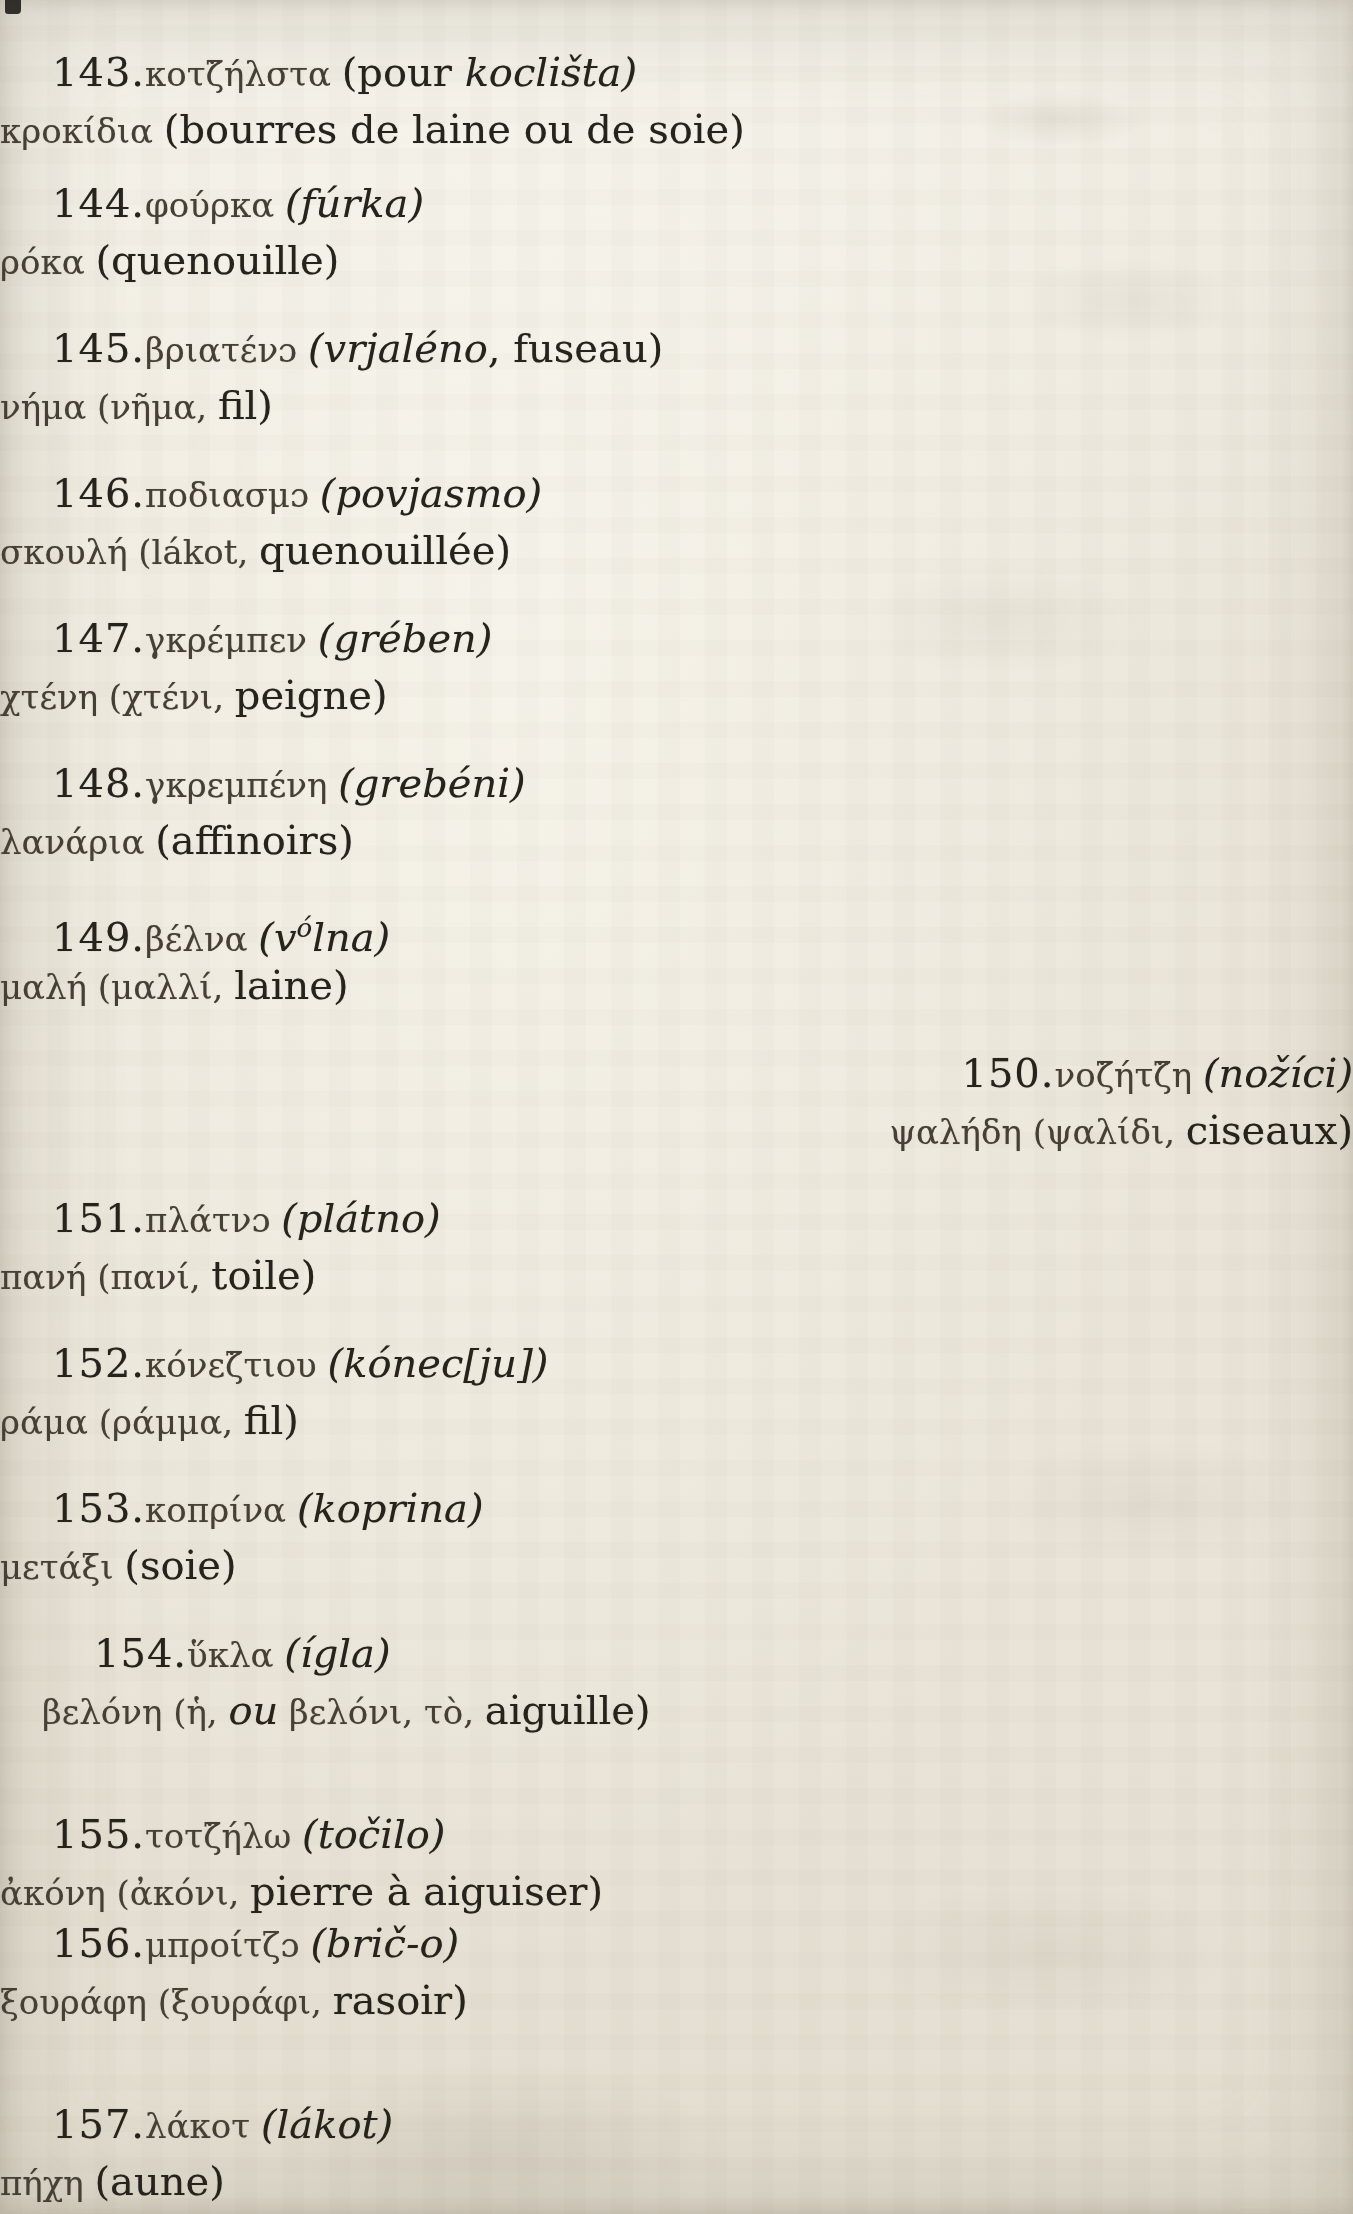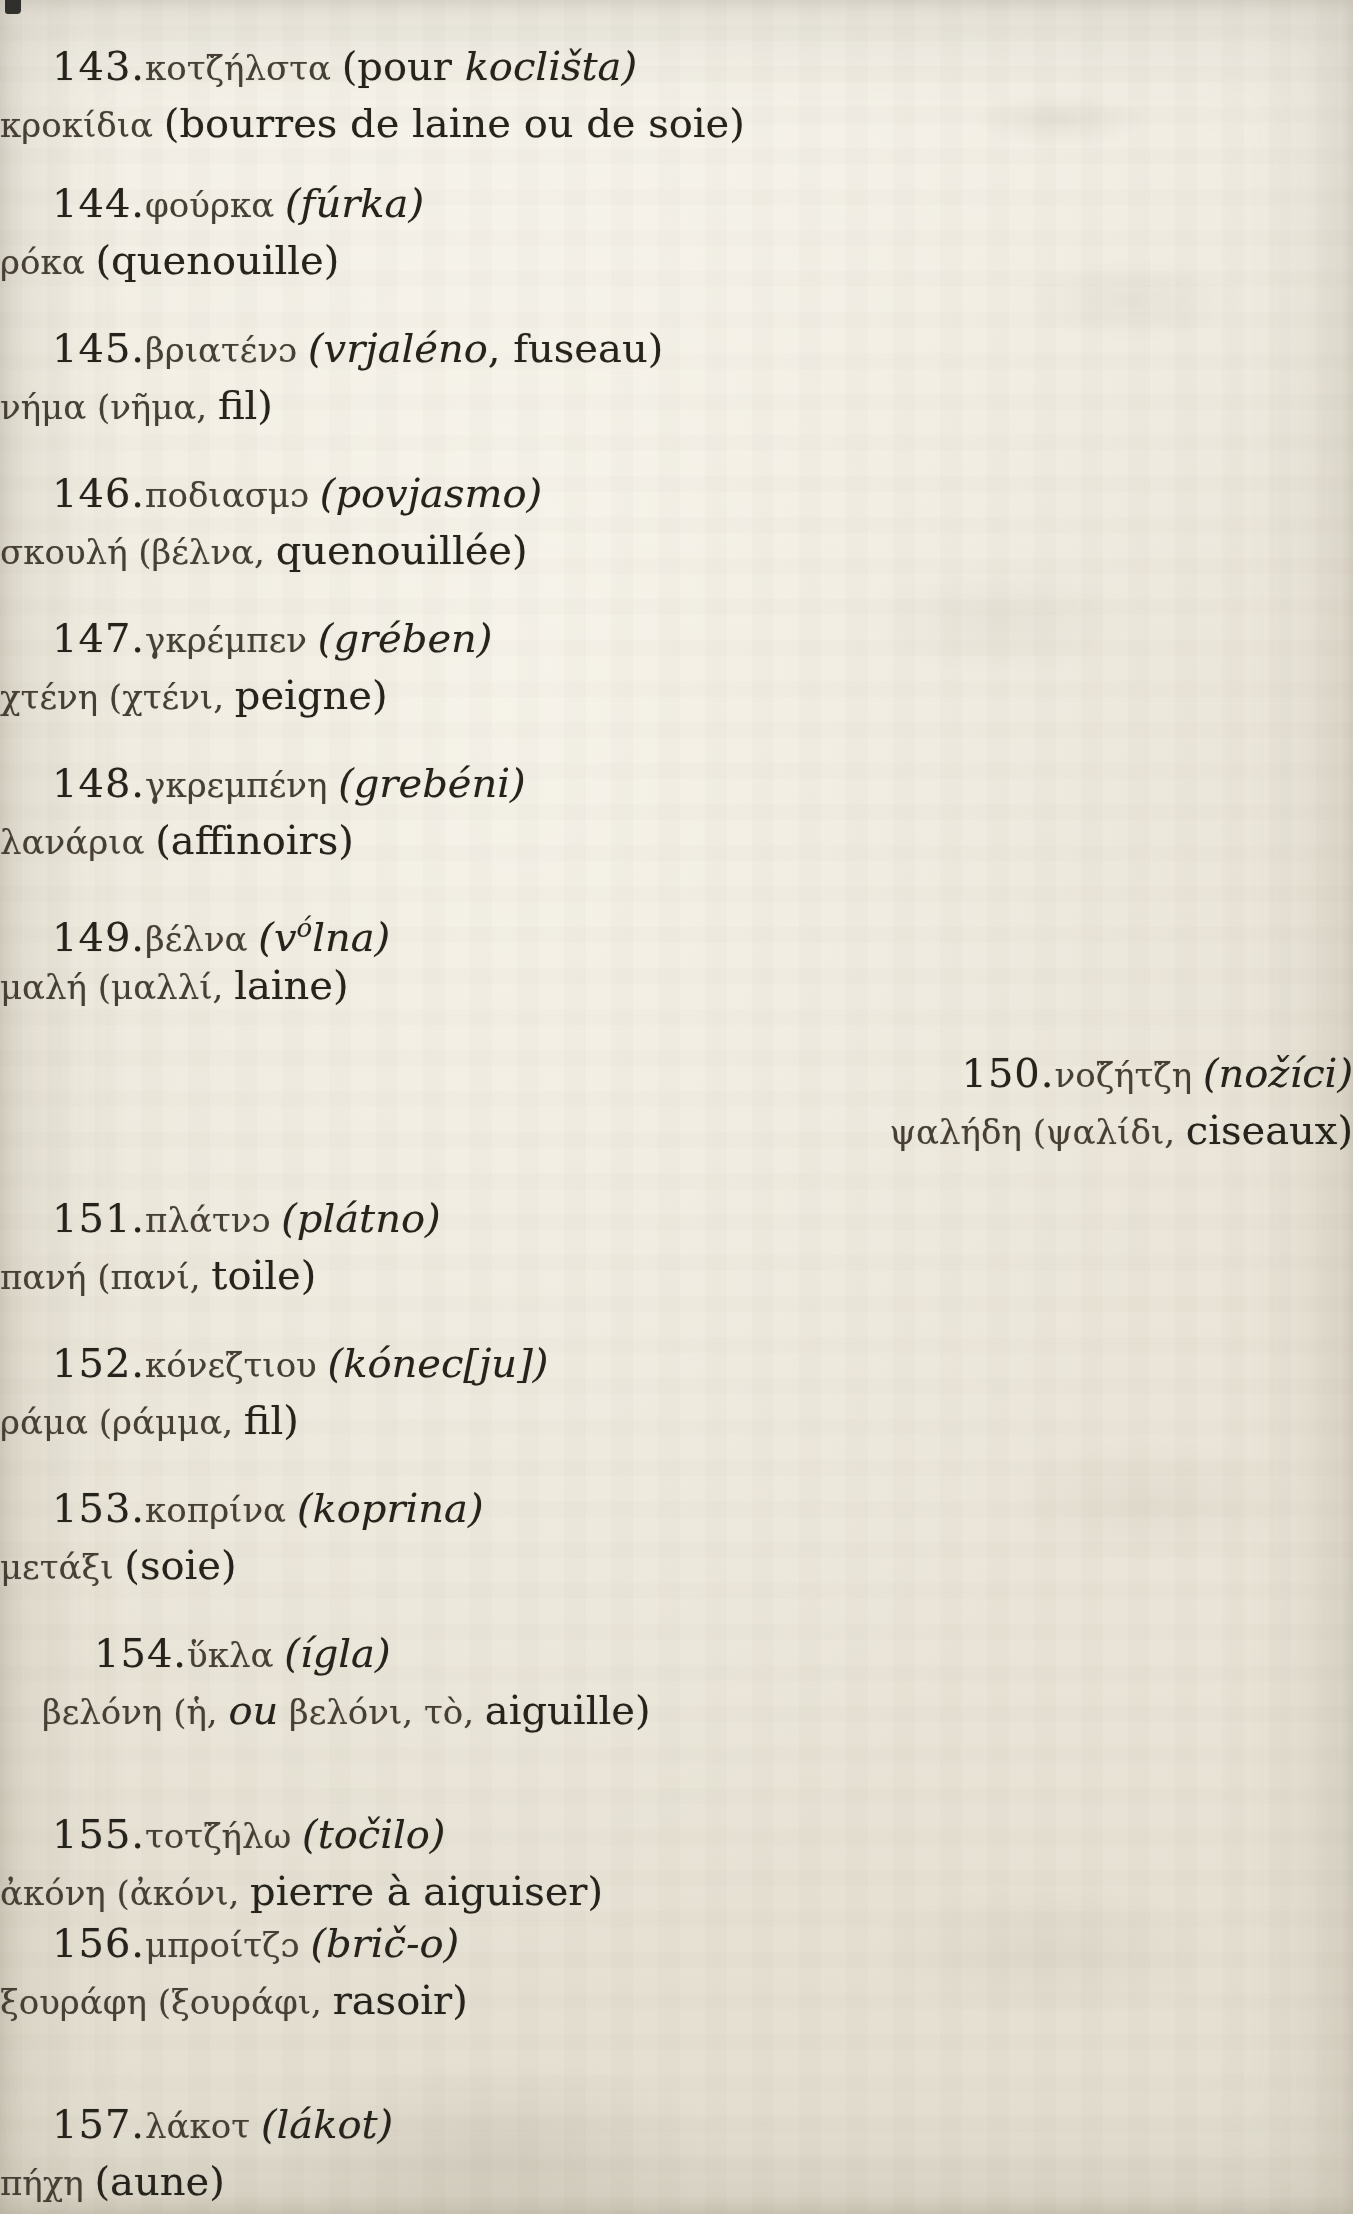--- a/index.html
+++ b/index.html
@@ -58,35 +58,35 @@
     font-size:26px;vertical-align:14px;
   }
 </style>
 </head>
 <body>
 
 <div class="page">
   <div class="mark"></div>
   <div class="stains"></div>
   <div class="entries">
-      <div class="entry" style="top: 8px;">
+      <div class="entry" style="top: 14px;">
         <div class="line l1"><span class="num">143.</span><span class="greek">κοτζ̈ήλστα </span><span class="lat">(pour </span><span class="ital">koclišta)</span></div>
         <div class="line l2"><span class="greek">κροκίδια </span><span class="lat">(bourres de laine ou de soie)</span></div>
       </div>
       <div class="entry" style="top: 145px;">
         <div class="line l1"><span class="num">144.</span><span class="greek">φούρκα </span><span class="ital">(fúrka)</span></div>
         <div class="line l2"><span class="greek">ρόκα </span><span class="lat">(quenouille)</span></div>
       </div>
       <div class="entry" style="top: 290px;">
         <div class="line l1"><span class="num">145.</span><span class="greek">βριατένɔ </span><span class="ital">(vrjaléno</span><span class="lat">, fuseau)</span></div>
         <div class="line l2"><span class="greek">νήμα (νῆμα, </span><span class="lat">fil)</span></div>
       </div>
       <div class="entry" style="top: 435px;">
         <div class="line l1"><span class="num">146.</span><span class="greek">ποδιασμɔ </span><span class="ital">(povjasmo)</span></div>
-        <div class="line l2"><span class="greek">σκουλή (βέλνα, </span><span class="lat">quenouillée)</span></div>
+        <div class="line l2"><span class="greek">σκουλή (lákot, </span><span class="lat">quenouillée)</span></div>
       </div>
       <div class="entry" style="top: 580px;">
         <div class="line l1"><span class="num">147.</span><span class="greek">γκρέμπεν </span><span class="ital">(grében)</span></div>
         <div class="line l2"><span class="greek">χτένη (χτένι, </span><span class="lat">peigne)</span></div>
       </div>
       <div class="entry" style="top: 725px;">
         <div class="line l1"><span class="num">148.</span><span class="greek">γκρεμπένη </span><span class="ital">(grebéni)</span></div>
         <div class="line l2"><span class="greek">λανάρια </span><span class="lat">(affinoirs)</span></div>
       </div>
       <div class="entry" style="top: 870px;">

